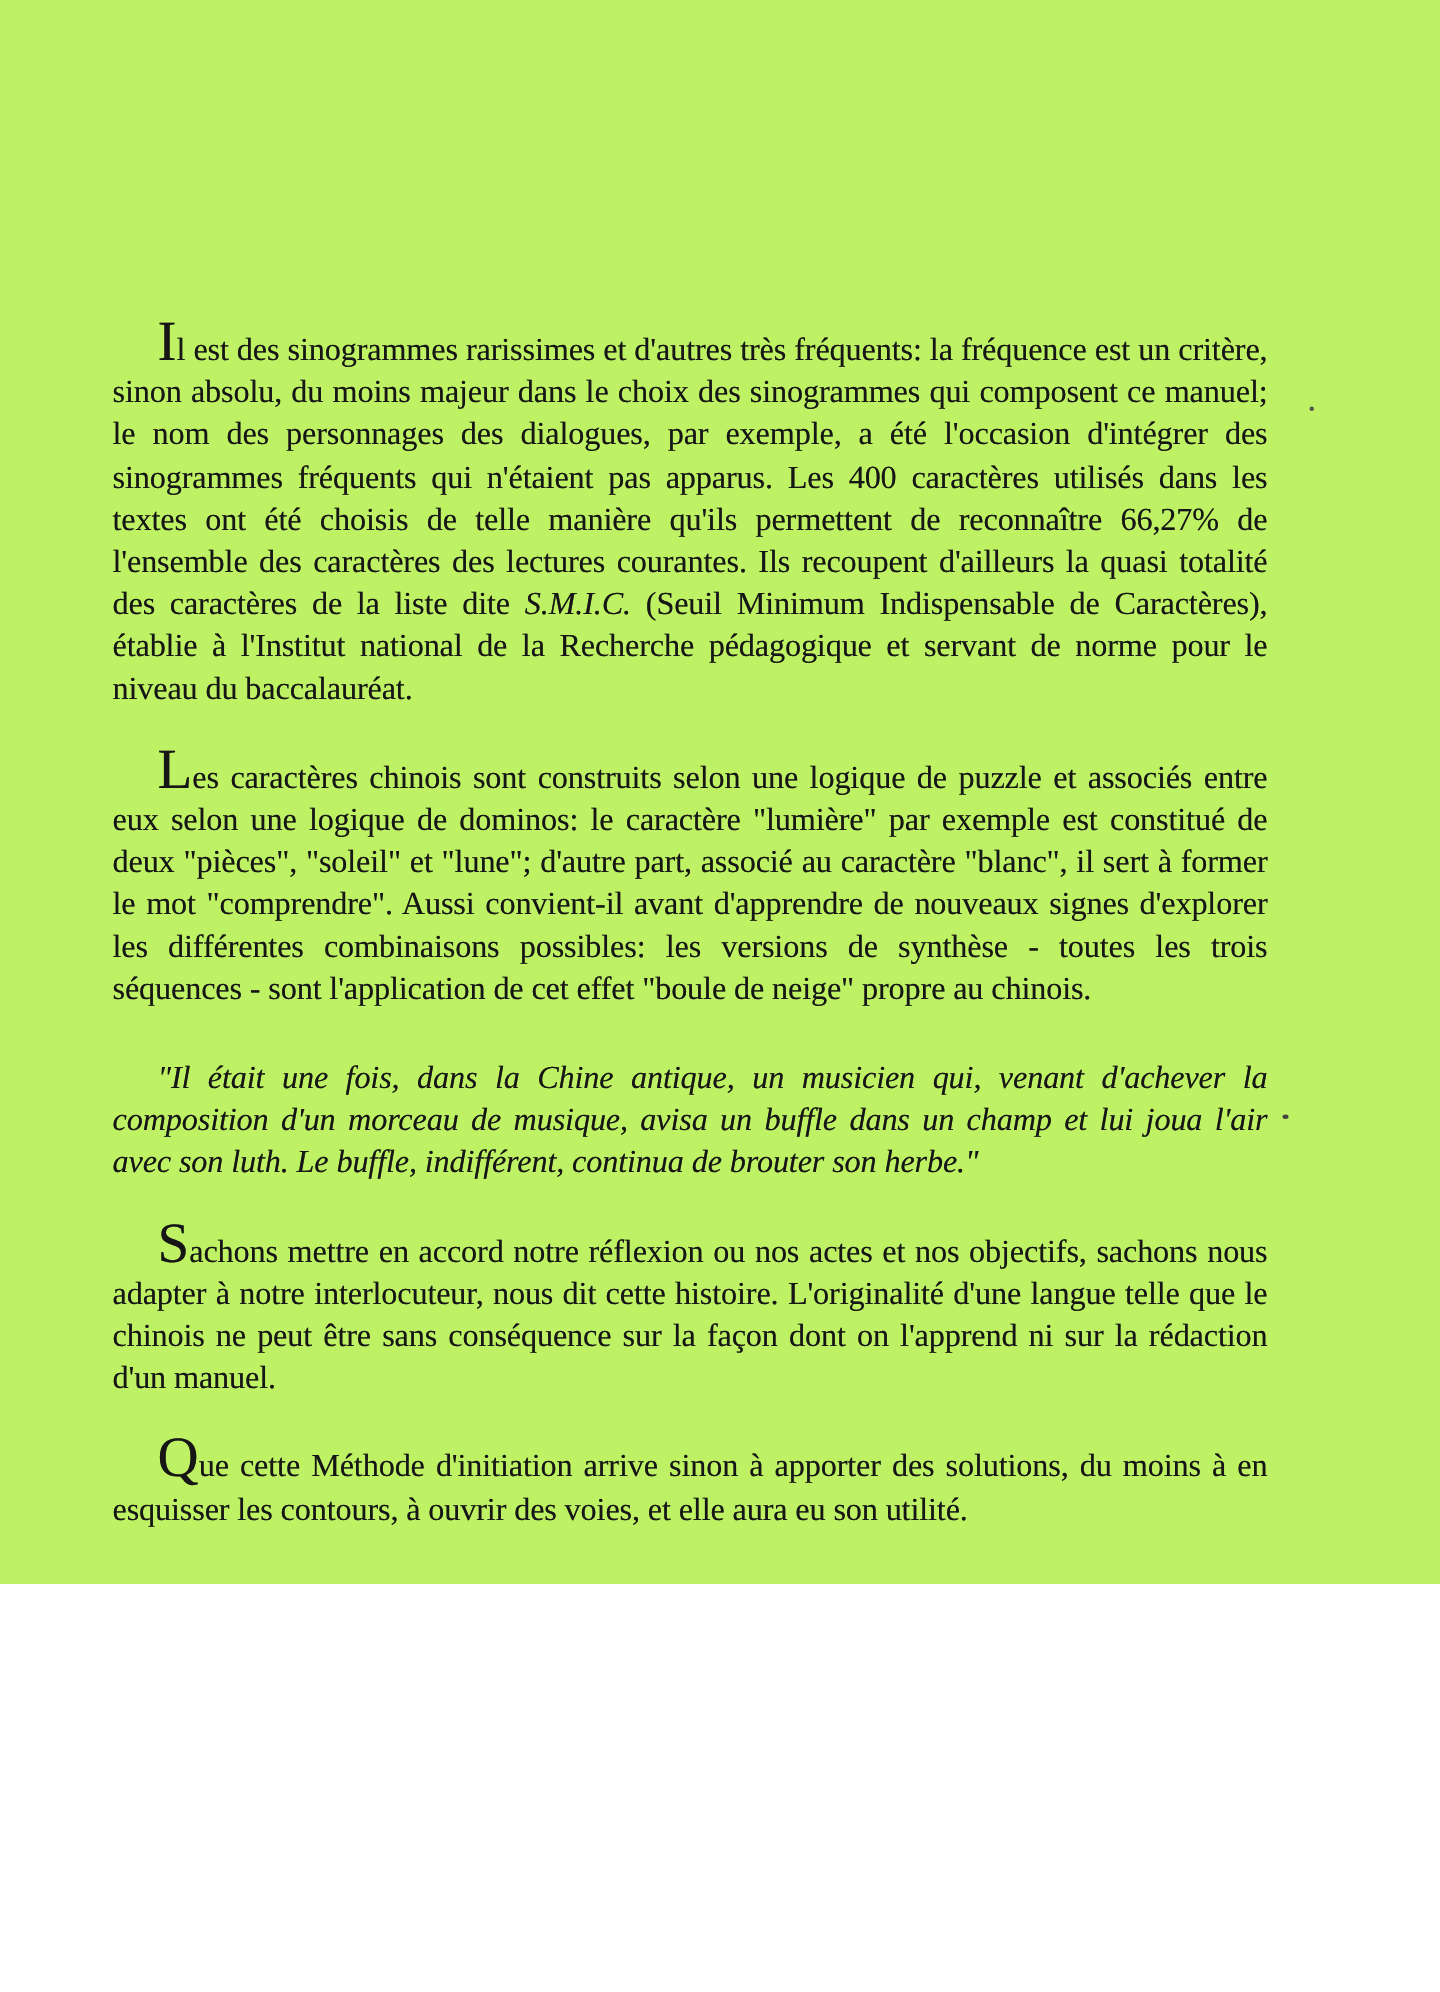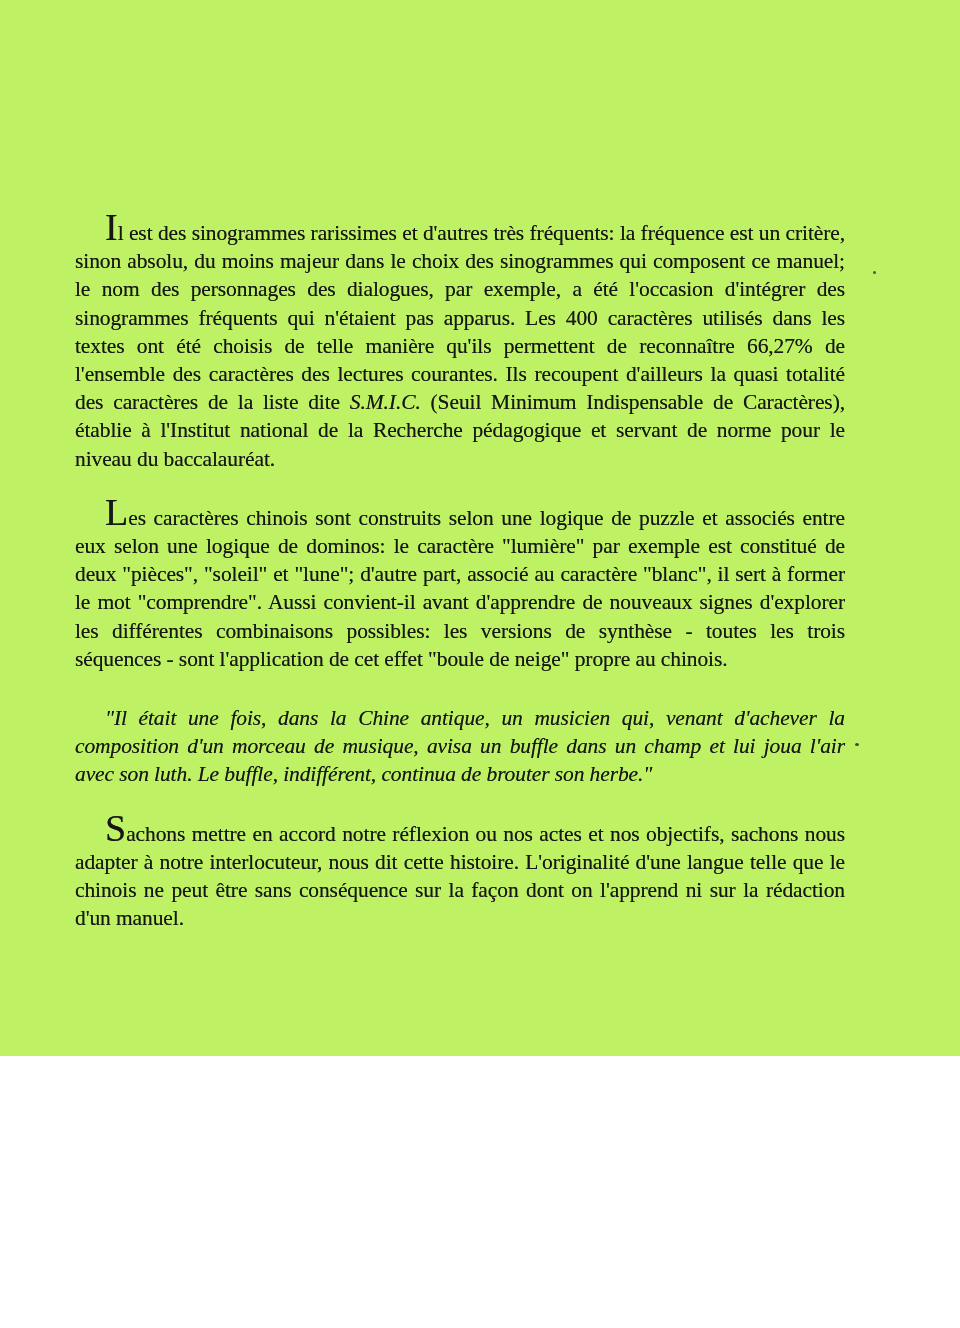--- a/index.html
+++ b/index.html
@@ -95,20 +95,21 @@
   <main class="text-block">
 
     <p class="para"><span class="cap">I</span><span>l est des sinogrammes rarissimes et d'autres très fréquents: la fréquence est un critère, sinon absolu, du moins majeur dans le choix des sinogrammes qui composent ce manuel; le nom des personnages des dialogues, par exemple, a été l'occasion d'intégrer des sinogrammes fréquents qui n'étaient pas apparus. Les 400 caractères utilisés dans les textes ont été choisis de telle manière qu'ils permettent de reconnaître 66,27% de l'ensemble des caractères des lectures courantes. Ils recoupent d'ailleurs la quasi totalité des caractères de la liste dite </span><i class="smic">S.M.I.C.</i><span> (Seuil Minimum Indispensable de Caractères), établie à l'Institut national de la Recherche pédagogique et servant de norme pour le niveau du baccalauréat.</span></p>
 
     <p class="para"><span class="cap">L</span><span>es caractères chinois sont construits selon une logique de puzzle et associés entre eux selon une logique de dominos: le caractère "lumière" par exemple est constitué de deux "pièces", "soleil" et "lune"; d'autre part, associé au caractère "blanc", il sert à former le mot "comprendre". Aussi convient-il avant d'apprendre de nouveaux signes d'explorer les différentes combinaisons possibles: les versions de synthèse - toutes les trois séquences - sont l'application de cet effet "boule de neige" propre au chinois.</span></p>
 
     <p class="para quote-para"><span>"Il était une fois, dans la Chine antique, un musicien qui, venant d'achever la composition d'un morceau de musique, avisa un buffle dans un champ et lui joua l'air avec son luth. Le buffle, indifférent, continua de brouter son herbe."</span></p>
 
     <p class="para"><span class="cap">S</span><span>achons mettre en accord notre réflexion ou nos actes et nos objectifs, sachons nous adapter à notre interlocuteur, nous dit cette histoire. L'originalité d'une langue telle que le chinois ne peut être sans conséquence sur la façon dont on l'apprend ni sur la rédaction d'un manuel.</span></p>
 
+    <p class="para"><span class="cap">Q</span><span>ue cette Méthode d'initiation arrive sinon à apporter des solutions, du moins à en esquisser les contours, à ouvrir des voies, et elle aura eu son utilité.</span></p>
 
   </main>
 
   <div class="signature">Joël Bellassen</div>
   <div class="dateline">Paris, septembre 1989</div>
 
   <div class="speck speck-1"></div>
   <div class="speck speck-2"></div>
   <div class="speck speck-3"></div>
   <div class="speck speck-4"></div>

